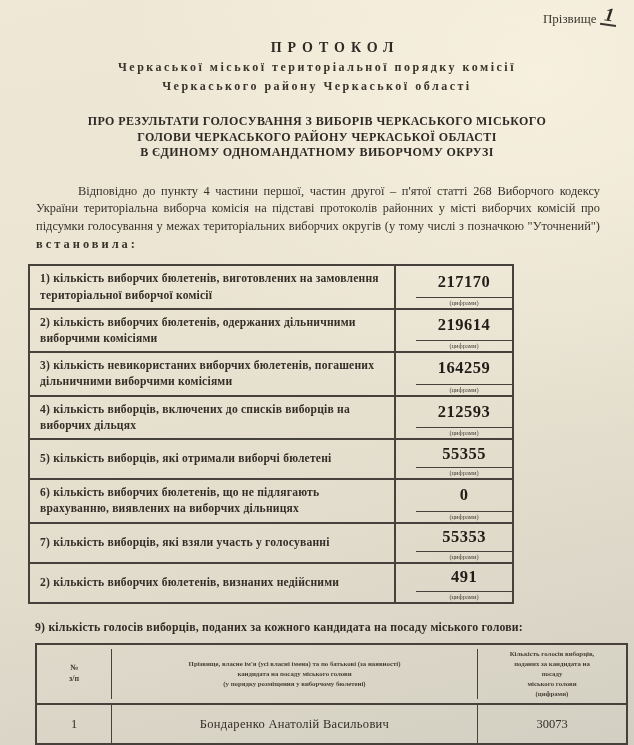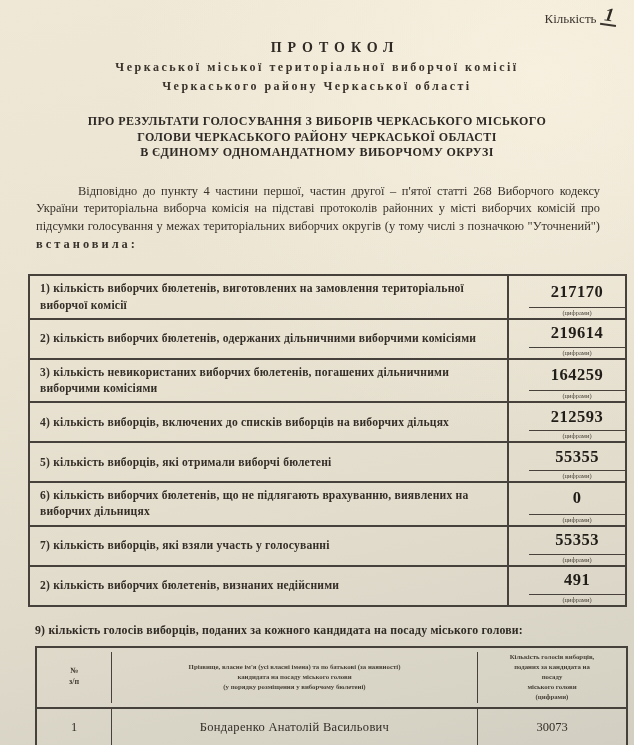--- a/index.html
+++ b/index.html
@@ -67,22 +67,22 @@
     line-height: 1.42;
     text-align: justify;
     text-indent: 42px;
     color: #37322b;
   }
   .preamble .emph {
     font-weight: bold;
     letter-spacing: 3px;
   }
   .results-table {
-    margin: 21px 6px 0 28px;
-    width: 599px;
+    margin: 11px 6px 0 28px;
+    width: 486px;
     border: 2px solid #46413a;
   }
   .r-row {
     display: flex;
     min-height: 40px;
     border-top: 2px solid #46413a;
   }
   .r-row:first-child { border-top: none; }
   .r-label {
     flex: 1;
@@ -143,25 +143,25 @@
   .c-data { min-height: 40px; }
   .c-data .cell-text { font-size: 12.5px; text-align: center; color: #322d27; letter-spacing: 0.3px; }
   .c-data .num-text  { font-size: 12.5px; color: #322d27; }
 </style>
 </head>
 <body>
 
 <div class="paper">
 
   <div class="copy-line">
-    <span>Кількість</span><span class="hand">1</span>
+    <span>Прізвище</span><span class="hand">1</span>
   </div>
 
   <div class="title-main">ПРОТОКОЛ</div>
-  <div class="title-sub">Черкаської міської територіальної виборчої комісії</div>
+  <div class="title-sub">Черкаської міської територіальної порядку комісії</div>
   <div class="title-sub">Черкаського району Черкаської області</div>
 
   <div class="subject">
     <div>ПРО РЕЗУЛЬТАТИ ГОЛОСУВАННЯ З ВИБОРІВ ЧЕРКАСЬКОГО МІСЬКОГО</div>
     <div>ГОЛОВИ ЧЕРКАСЬКОГО РАЙОНУ ЧЕРКАСЬКОЇ ОБЛАСТІ</div>
     <div>В ЄДИНОМУ ОДНОМАНДАТНОМУ ВИБОРЧОМУ ОКРУЗІ</div>
   </div>
 
   <p class="preamble"><span>Відповідно до пункту 4 частини першої, частин другої – п'ятої статті 268 Виборчого кодексу України територіальна виборча комісія на підставі протоколів районних у місті виборчих комісій про підсумки голосування у межах територіальних виборчих округів (у тому числі з позначкою "Уточнений") </span><span class="emph">встановила:</span></p>
 

